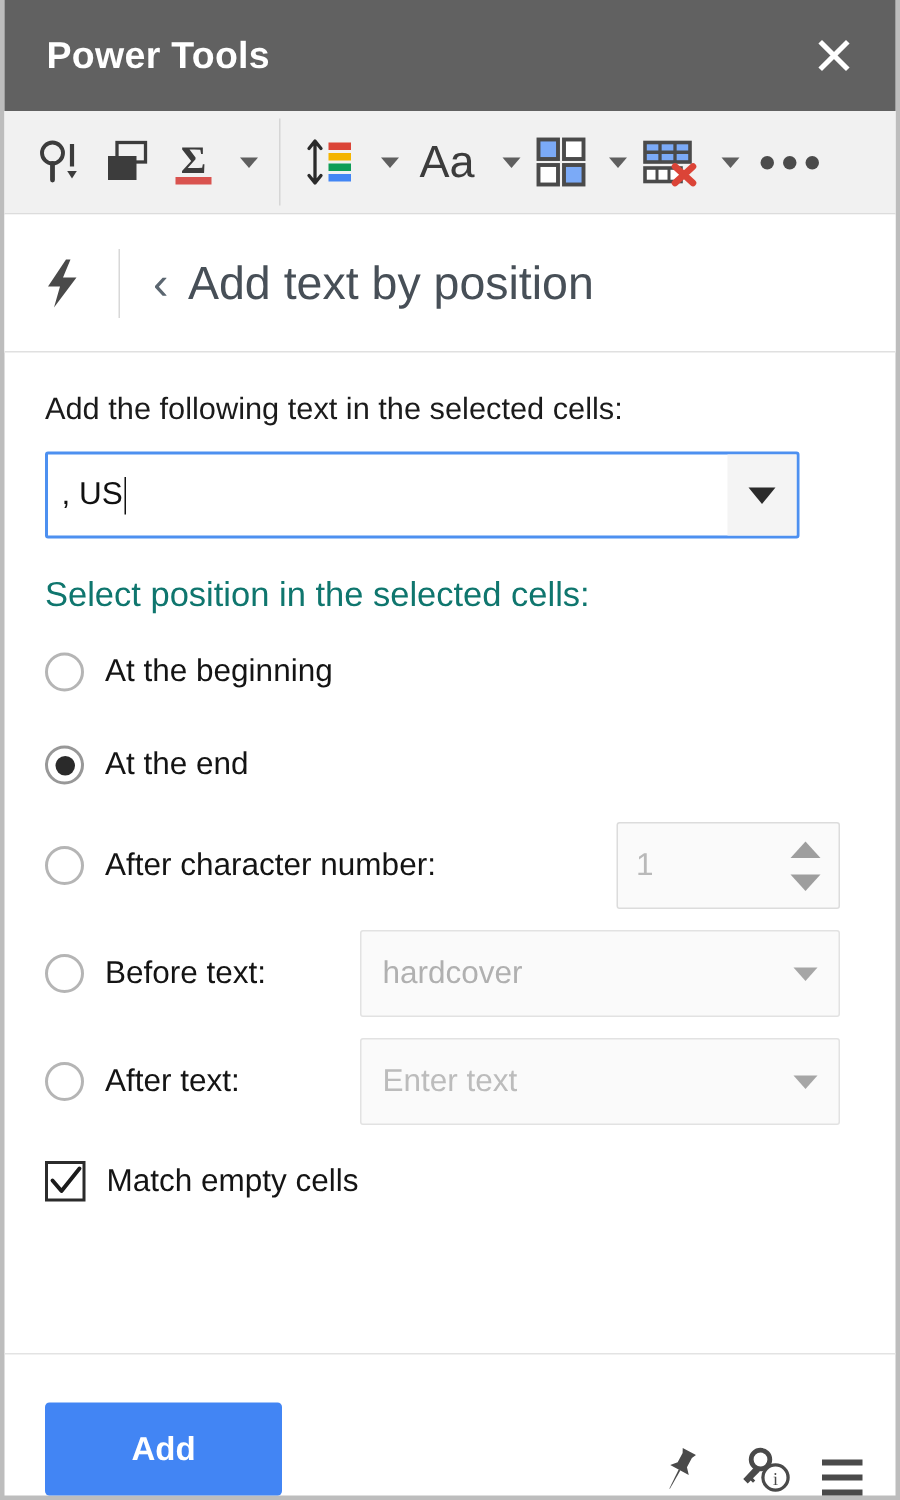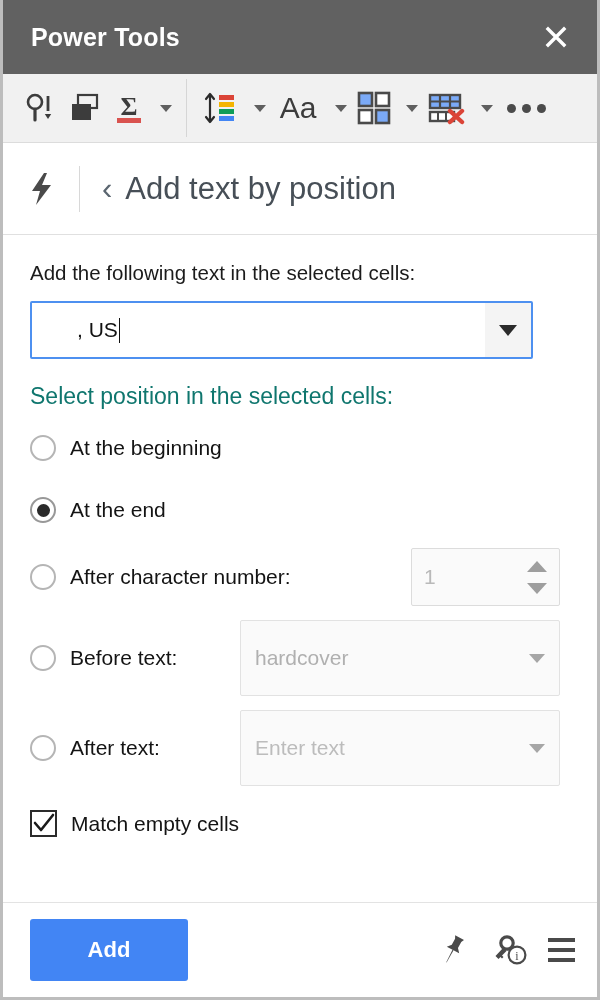--- a/index.html
+++ b/index.html
@@ -108,21 +108,20 @@
     display: flex; align-items: stretch;
     background: #fff;
     position: relative;
   }
   .combo-input {
     flex: 1 1 auto;
     display: flex; align-items: center;
     padding-left: 9px;
     font-size: 21px; color: #111;
     position: relative;
-    margin-left: 36px;
   }
   .caret-bar {
     display: inline-block;
     width: 1px; height: 25px;
     background: #111; margin-left: 1px;
   }
   .combo-btn {
     width: 46px; flex: none;
     background: #f4f4f4;
     display: flex; align-items: center; justify-content: center;
@@ -175,21 +174,21 @@
     width: 38px; flex: none;
     display: flex; flex-direction: column;
     justify-content: center; align-items: center;
     gap: 11px; padding-right: 6px;
   }
   .sp-up, .sp-dn { width: 0; height: 0; cursor: pointer; }
   .sp-up { border-left: 10px solid transparent; border-right: 10px solid transparent; border-bottom: 11px solid #9e9e9e; }
   .sp-dn { border-left: 10px solid transparent; border-right: 10px solid transparent; border-top: 11px solid #9e9e9e; }
 
   .drop {
-    width: 320px; height: 76px; flex: none;
+    width: 320px; height: 58px; flex: none;
     border: 1px solid #e2e2e2; border-radius: 2px;
     background: #fafafa;
     display: flex; align-items: center;
     padding: 0 14px 0 14px;
   }
   .drop-val { flex: 1 1 auto; font-size: 21px; color: #b0b0b0; }
   .drop-ph { flex: 1 1 auto; font-size: 21px; color: #bcbcbc; }
   .tri-small {
     width: 0; height: 0; flex: none;
     border-left: 8px solid transparent;
@@ -205,21 +204,21 @@
     display: flex; align-items: center; justify-content: center;
     cursor: pointer;
   }
   .chk.dim { border-color: #cdcdcd; }
   .chk svg { display: block; }
 
   
   .footer {
     flex: none; height: 95px;
     border-top: 1px solid #e3e3e3;
-    display: flex; align-items: center;
+    display: flex; align-items: flex-end;
     padding: 0 22px 0 27px;
   }
   .btn-add {
     width: 158px; height: 62px;
     background: #4285f4;
     border: none; border-radius: 3px;
     color: #fff; font-size: 22px; font-weight: bold;
     cursor: pointer;
     font-family: "Liberation Sans", sans-serif;
   }

